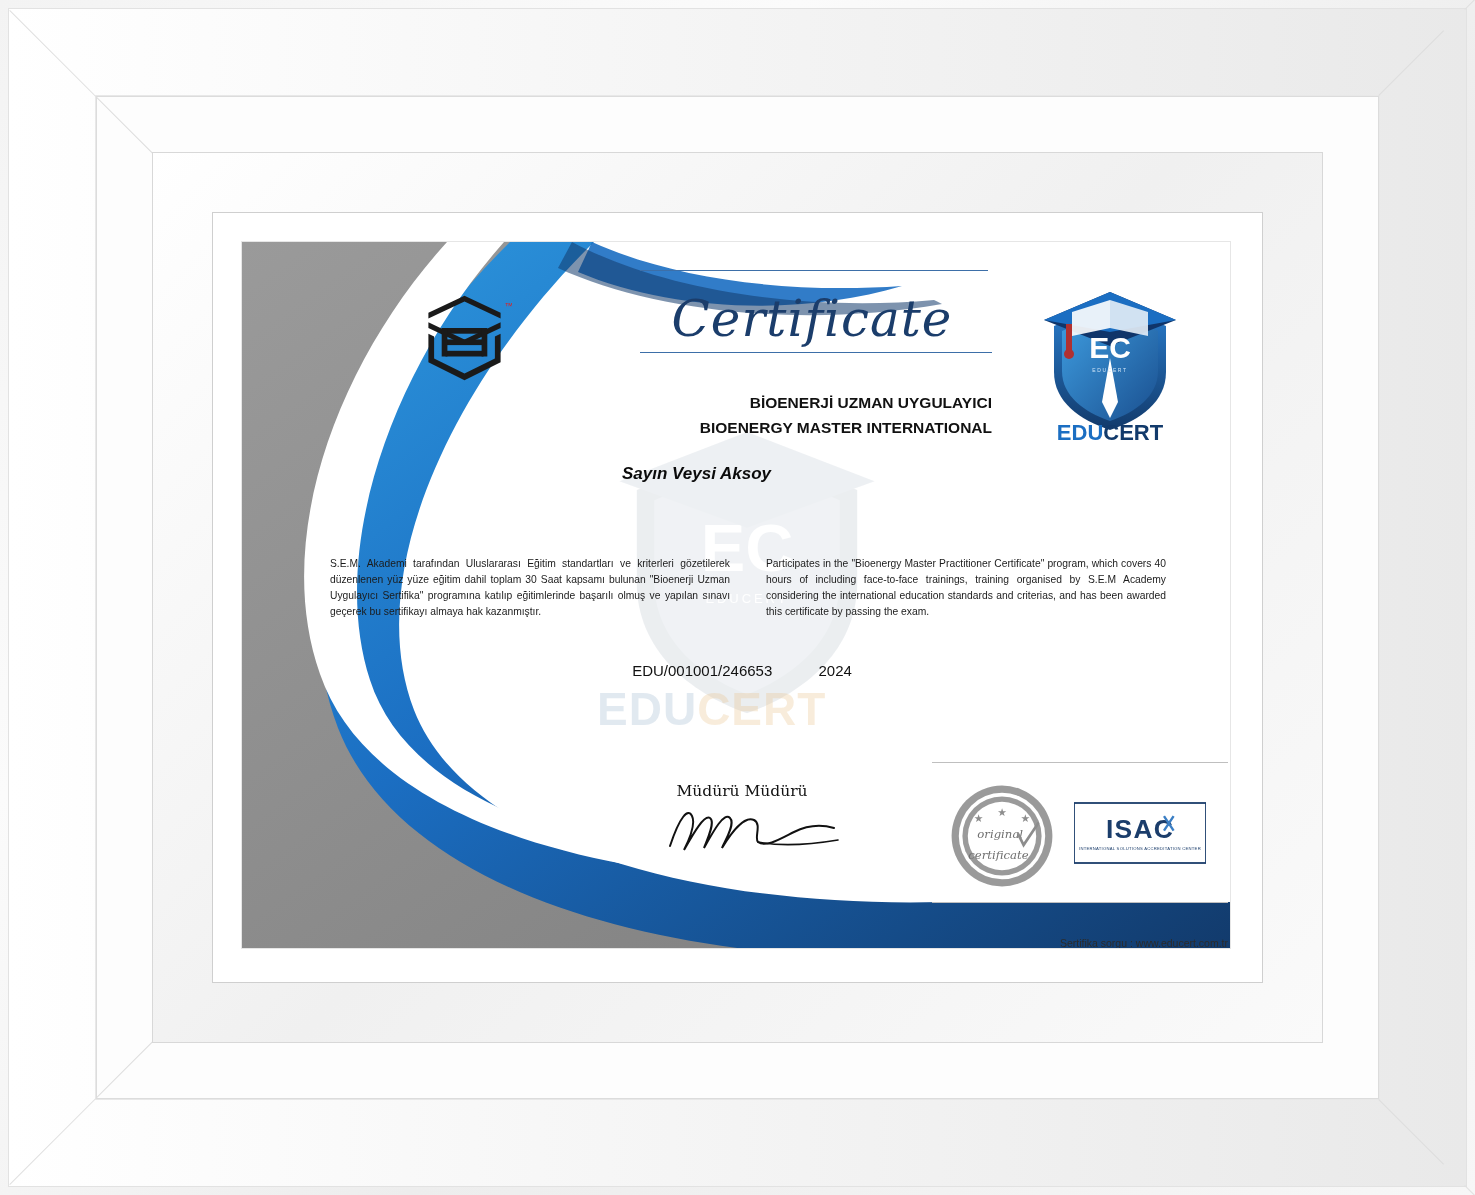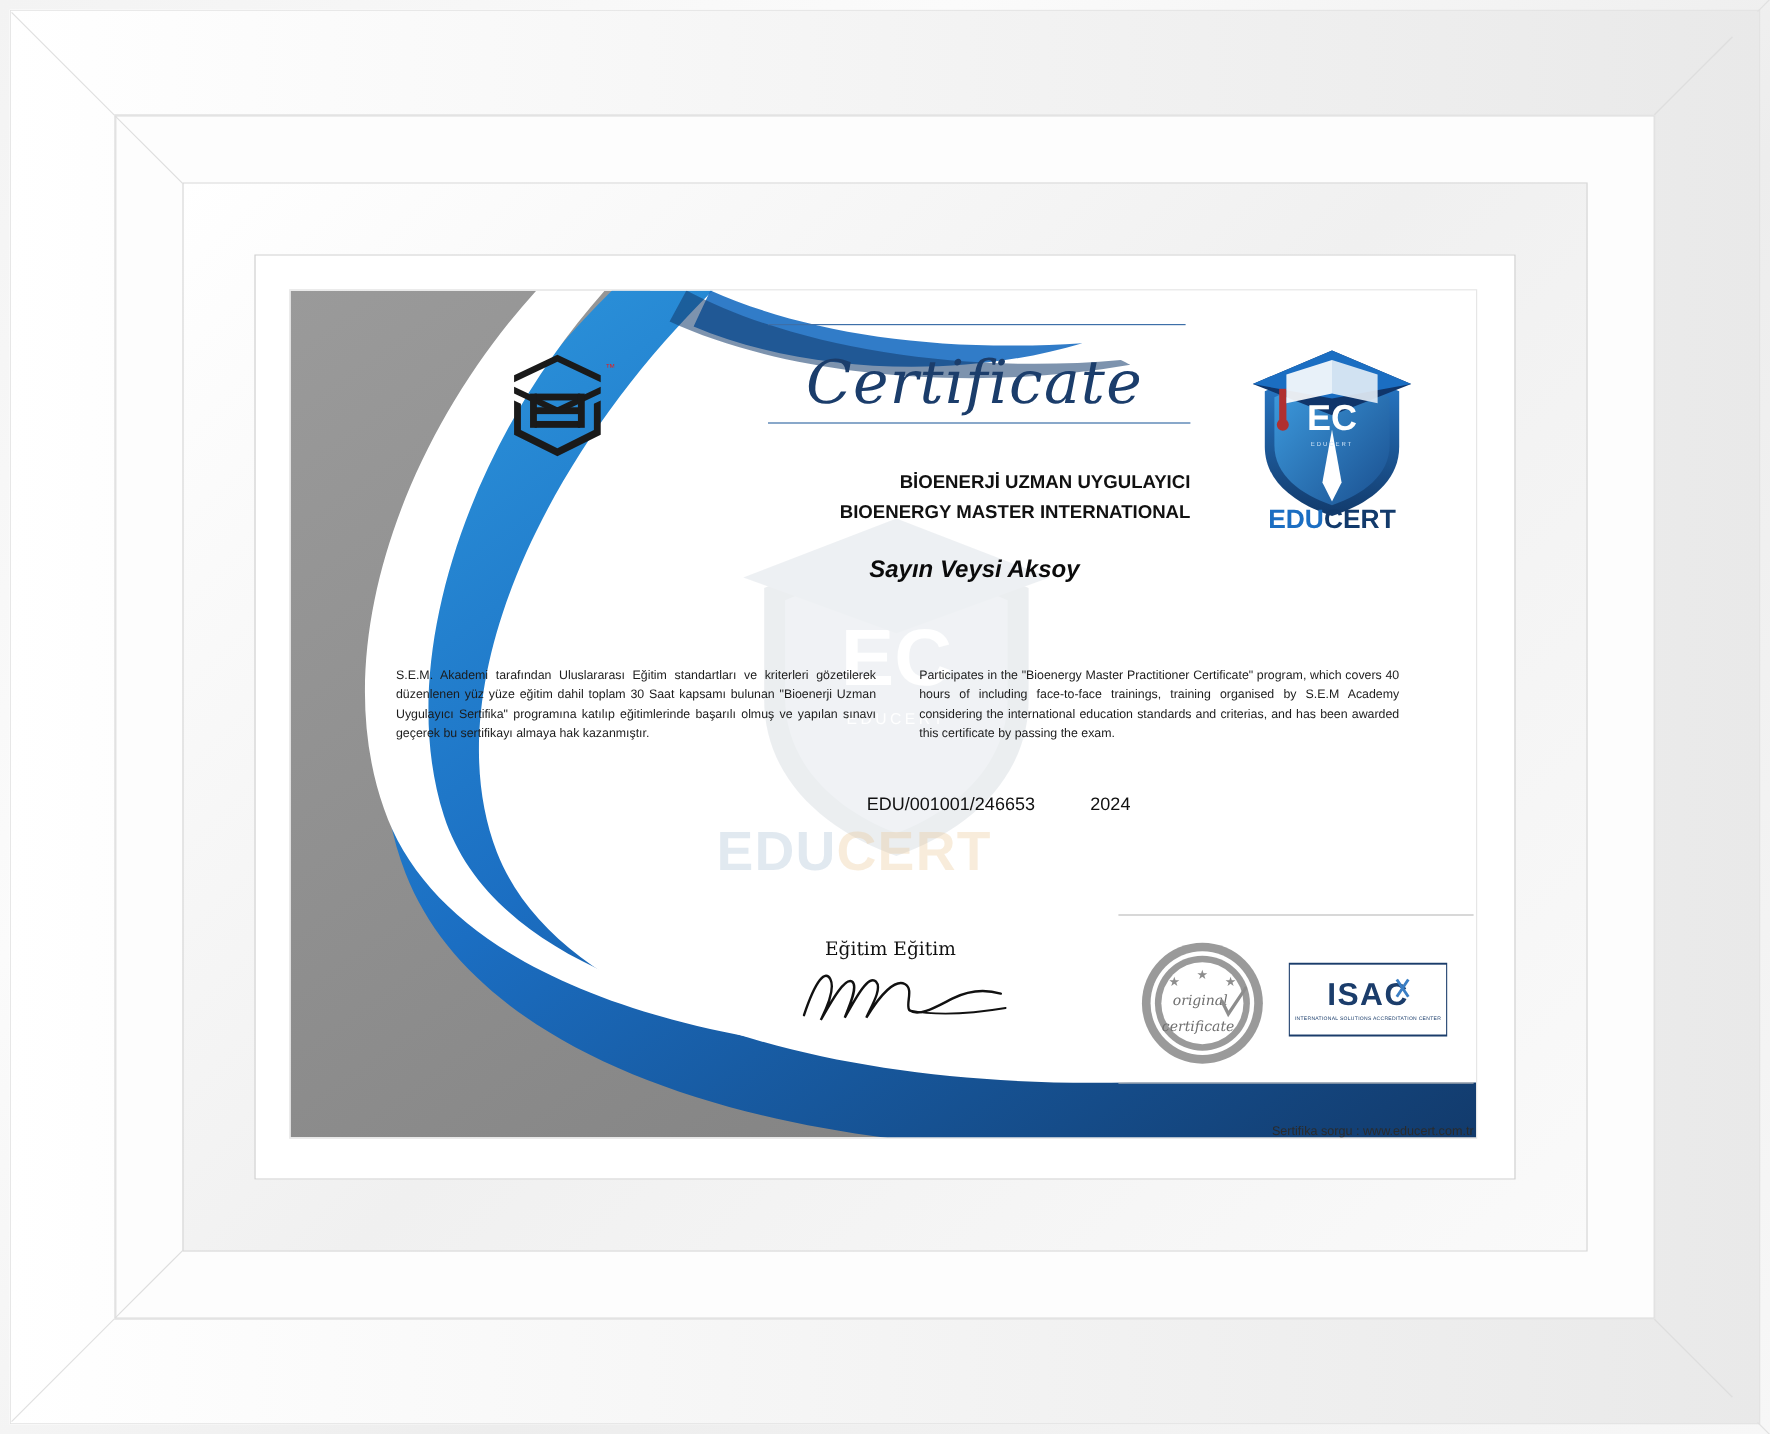--- a/index.html
+++ b/index.html
@@ -126,22 +126,22 @@
     font-size: 15.5px;
     font-weight: 700;
     color: #111;
   }
   .prog-tr { top: 152px; }
   .prog-en { top: 177px; }
 
   .person-name, .person-id {
     position: absolute;
     left: 380px; width: 380px;
-    text-align: center;
-    font-size: 20px;
+    text-align: left;
+    font-size: 17px;
     font-weight: 700;
     font-style: italic;
     color: #0b0b0b;
   }
   .person-name { top: 222px; }
   .person-id  { top: 246px; }
 
   .body-tr {
     position: absolute;
     left: 88px; top: 314px; width: 400px;
@@ -155,21 +155,21 @@
     left: 524px; top: 314px; width: 400px;
     font-size: 10.3px;
     line-height: 1.55;
     color: #1b1b1b;
     text-align: justify;
   }
 
   .serial-row {
     position: absolute;
     left: 300px; top: 420px; width: 400px;
-    text-align: right;
+    text-align: center;
     font-size: 15px;
     color: #111;
   }
   .serial-row .year { margin-left: 42px; }
 
   .sign-title {
     position: absolute;
     left: 380px; top: 540px; width: 240px;
     text-align: center;
     font-size: 15.5px;
@@ -328,21 +328,21 @@
       <div class="person-name">Sayın Veysi Aksoy</div>
 
       <div class="body-tr">S.E.M. Akademi tarafından Uluslararası Eğitim standartları ve kriterleri gözetilerek düzenlenen yüz yüze eğitim dahil toplam 30 Saat kapsamı bulunan "Bioenerji Uzman Uygulayıcı Sertifika" programına katılıp eğitimlerinde başarılı olmuş ve yapılan sınavı geçerek bu sertifikayı almaya hak kazanmıştır.</div>
       <div class="body-en">Participates in the "Bioenergy Master Practitioner Certificate" program, which covers 40 hours of including face-to-face trainings, training organised by S.E.M Academy considering the international education standards and criterias, and has been awarded this certificate by passing the exam.</div>
 
       <div class="serial-row">
         <span>EDU/001001/246653</span>
         <span class="year">2024</span>
       </div>
 
-      <div class="sign-title">Eğitim Eğitim</div>
+      <div class="sign-title">Müdürü Müdürü</div>
       <svg class="signature" viewBox="0 0 200 60">
         <path d="M8 44 C18 14 26 6 30 14 C34 22 26 40 22 48 C30 34 42 12 48 16 C54 20 44 40 42 46
                  C52 28 62 10 68 16 C74 22 62 40 60 46 C72 26 84 14 92 18 C100 22 92 36 96 40
                  C104 46 120 36 132 30 C144 24 158 22 172 26" fill="none" stroke="#111" stroke-width="2" stroke-linecap="round"></path>
         <path d="M96 40 C116 44 140 44 176 38" fill="none" stroke="#111" stroke-width="1.6" stroke-linecap="round"></path>
       </svg>
 
       <div class="bottom-rule"></div>
 
       <svg class="seal" viewBox="0 0 120 120">

